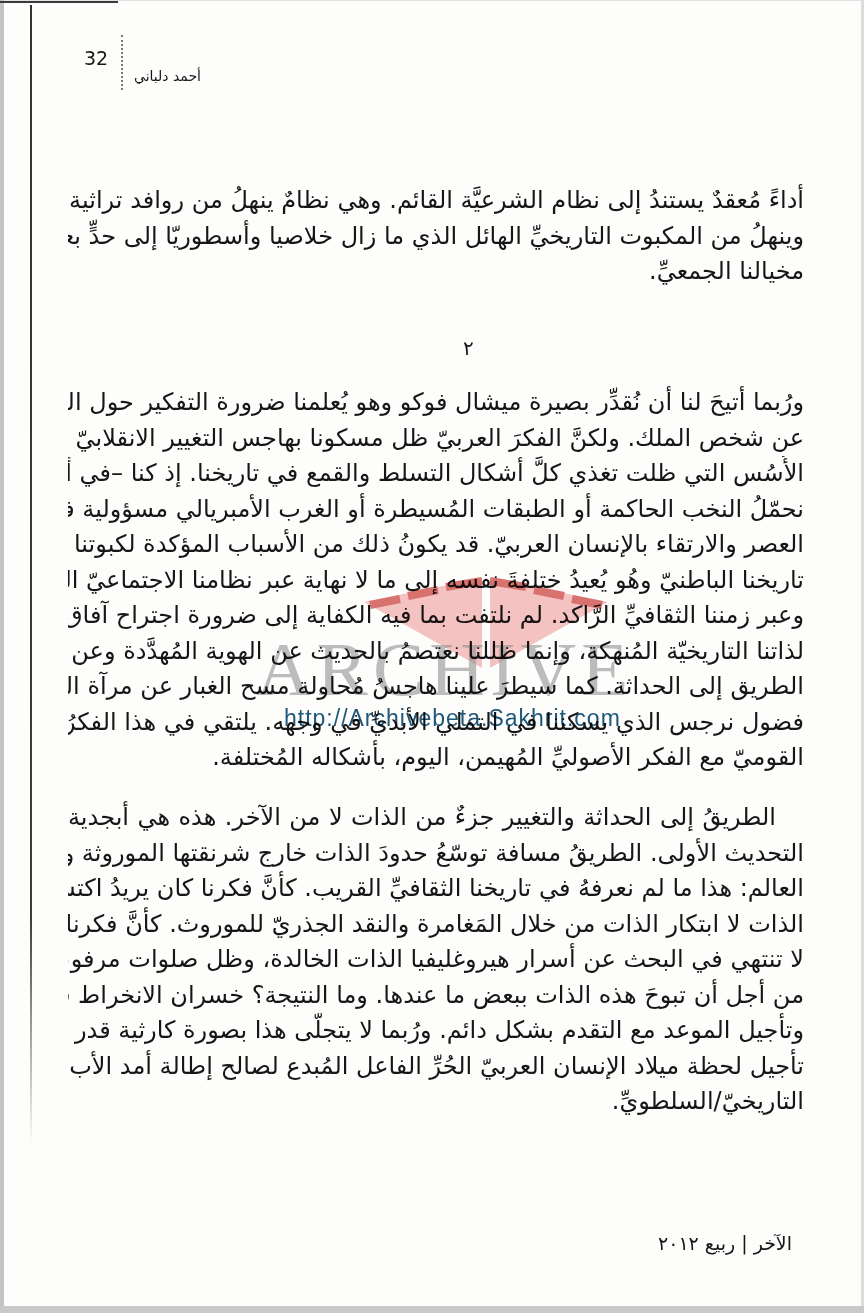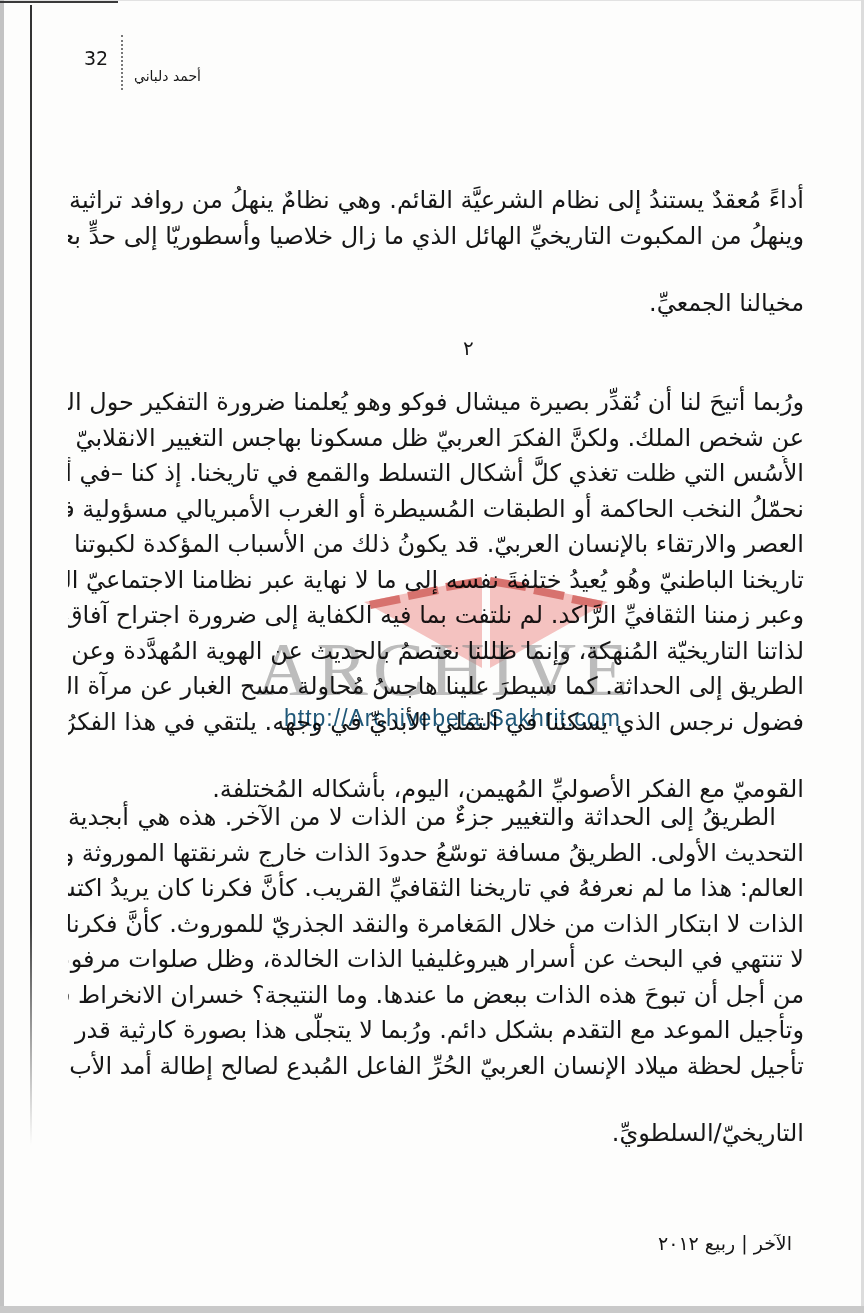--- a/index.html
+++ b/index.html
@@ -17,21 +17,21 @@
   .hdr-num{position:absolute;left:84px;top:47px;font-size:19px;}
   .hdr-div{position:absolute;left:121px;top:35px;height:55px;border-left:2px dotted #777;}
   .hdr-author{position:absolute;left:134px;top:46px;font-size:14px;direction:rtl;margin-top:22px;}
   
   .para{position:absolute;left:68px;right:60px;direction:rtl;z-index:2;}
   .p1{top:183px;}
   .p2{top:385px;}
   .p3{top:800px;}
   .bline{height:35.5px;line-height:35.5px;font-size:24px;overflow:hidden;
          text-align:justify;text-align-last:justify;white-space:nowrap;}
-  .bline.end{text-align-last:right;white-space:normal;margin-top:32px;}
+  .bline.end{text-align-last:right;white-space:normal;}
   .bline.ind{text-indent:28px;}
   .section-num{position:absolute;left:463px;top:336px;font-size:20px;z-index:2;}
   
   .footer{position:absolute;right:72px;top:1232px;font-size:19px;direction:rtl;z-index:2;}
   
   .wm{position:absolute;left:0;top:0;width:864px;height:1313px;z-index:3;
       mix-blend-mode:multiply;pointer-events:none;padding-left:44px;}
   .wm-logo{position:absolute;left:336px;top:570px;width:300px;height:112px;opacity:.8;}
   .wm-title{position:absolute;left:256px;top:631px;width:460px;font-family:"Liberation Serif","DejaVu Serif",serif;
             font-size:77px;line-height:1;letter-spacing:5px;color:#8f8f8f;opacity:.58;}

